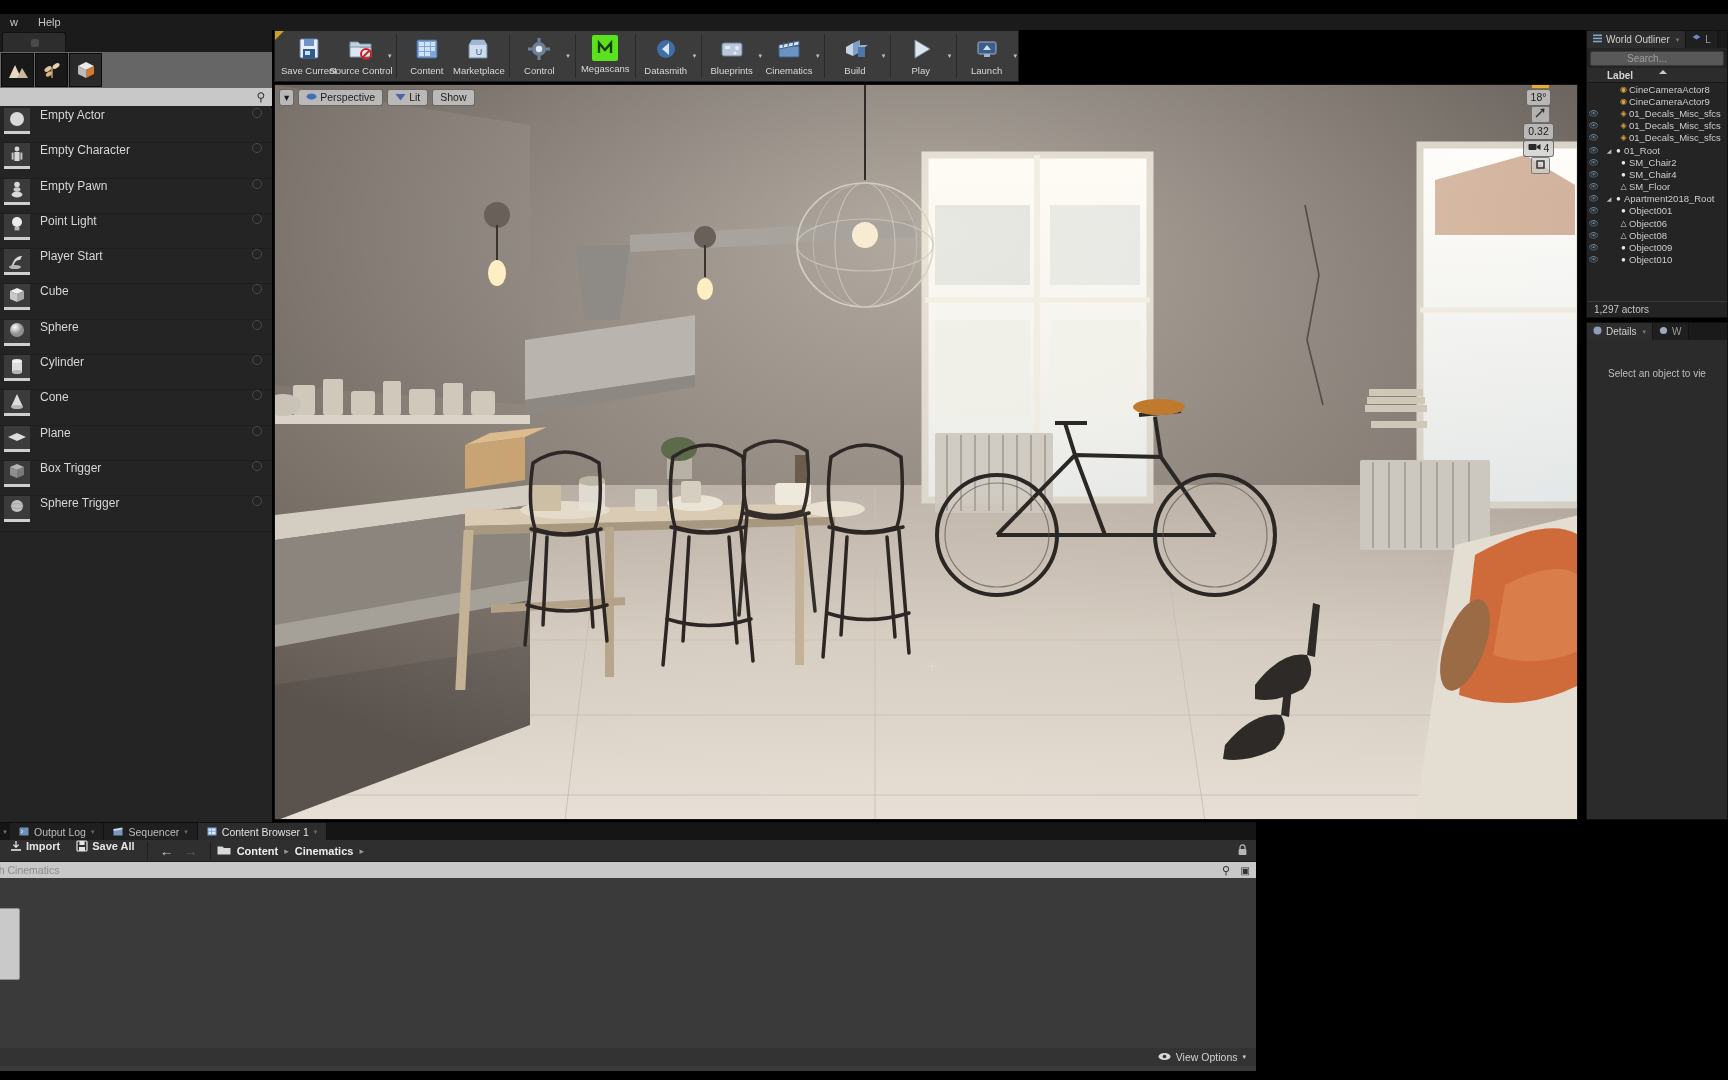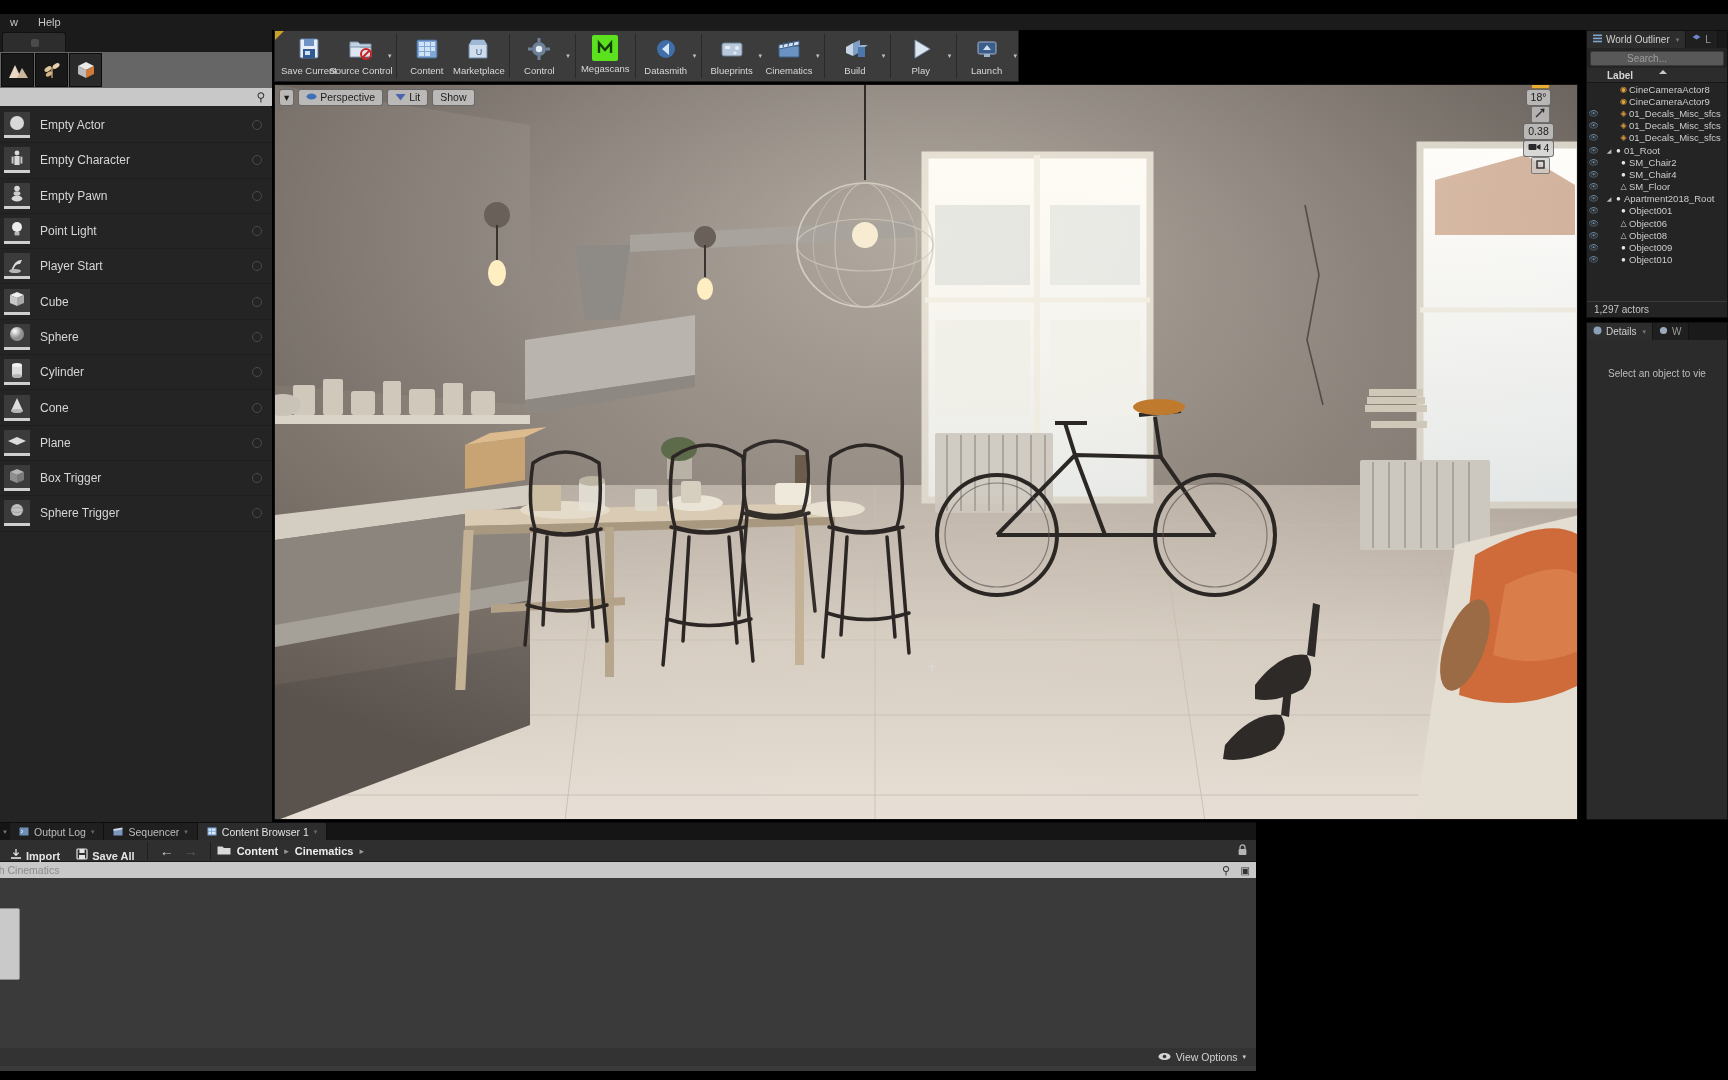--- a/index.html
+++ b/index.html
@@ -58,21 +58,21 @@
     background: transparent; font-size: 11px; color: #333;
     padding-left: 6px; font-family: "Liberation Sans", sans-serif;
   }
   .search-row .mag { width: 22px; text-align: center; color: #333; font-size: 12px; }
 
   .place-list {
     position: absolute; top: 78px; left: 0; width: 272px; bottom: 0;
     background: #242424; overflow: hidden;
   }
   .place-item {
-    position: relative; height: 35.3px; display: flex; align-items: center;
+    position: relative; height: 35.3px; display: flex; align-items: flex-start;
     border-bottom: 1px solid #1e1e1e; padding-left: 4px;
   }
   .place-thumb {
     width: 26px; height: 26px; background: #3b3b3b;
     border-bottom: 3px solid #cfcfcf; margin-right: 10px;
     display: flex; align-items: center; justify-content: center;
     position: relative; overflow: hidden;
   }
   .place-label { color: #d6d6d6; font-size: 12px; }
   .place-fav {
@@ -200,21 +200,21 @@
     padding: 0 9px; color: #bdbdbd; font-size: 10.5px; background: #1f1f1f;
     border-right: 1px solid #101010; white-space: nowrap;
   }
   .cb-tab.active { background: #2c2c2c; color: #e2e2e2; }
   .cb-tab .tcaret { color: #6a6a6a; font-size: 7px; }
   .cb-toolbar {
     height: 22px; background: #2f2f2f; border-bottom: 1px solid #1a1a1a;
     display: flex; align-items: center; padding-left: 2px; position: relative;
   }
   .cb-btn {
-    display: flex; align-items: flex-end; gap: 4px; padding: 0 8px; height: 22px;
+    display: flex; align-items: flex-start; gap: 4px; padding: 0 8px; height: 22px;
     color: #e4e4e4; font-size: 11px; font-weight: bold;
   }
   .cb-vsep { width: 1px; height: 18px; background: #1e1e1e; margin: 0 4px; }
   .cb-nav { display: flex; align-items: center; gap: 10px; padding: 0 8px; }
   .cb-nav .arrow { color: #c9c9c9; font-size: 14px; }
   .cb-nav .arrow.dim { color: #5f5f5f; }
   .crumb { display: flex; align-items: center; gap: 6px; padding: 0 2px; }
   .crumb .ctext { color: #ededed; font-size: 11px; font-weight: bold; }
   .crumb .csep { color: #9a9a9a; font-size: 9px; }
   .cb-lock { position: absolute; right: 8px; color: #b6b6b6; font-size: 11px; }
@@ -894,21 +894,21 @@
 
         <div class="vp-iconbtn">
           <span>
             <svg width="12" height="12" viewBox="0 0 12 12">
               <path d="M2 10 L9.5 2.5" stroke="#2a2a2a" stroke-width="1.2"></path>
               <path d="M6.5 2.5 L9.8 2.2 L9.5 5.5" fill="none" stroke="#2a2a2a" stroke-width="1.2"></path>
             </svg>
           </span>
         </div>
         <div class="vp-chip small">
-          <span>0.38</span>
+          <span>0.32</span>
         </div>
 
         <div class="vp-chip small">
           <span>
             <svg width="13" height="10" viewBox="0 0 13 10">
               <rect x="0.5" y="2" width="8" height="6" rx="1" fill="#2a2a2a"></rect>
               <polygon points="9,4 12.5,2 12.5,8 9,6" fill="#2a2a2a"></polygon>
             </svg>
           </span>
           <span>4</span>

